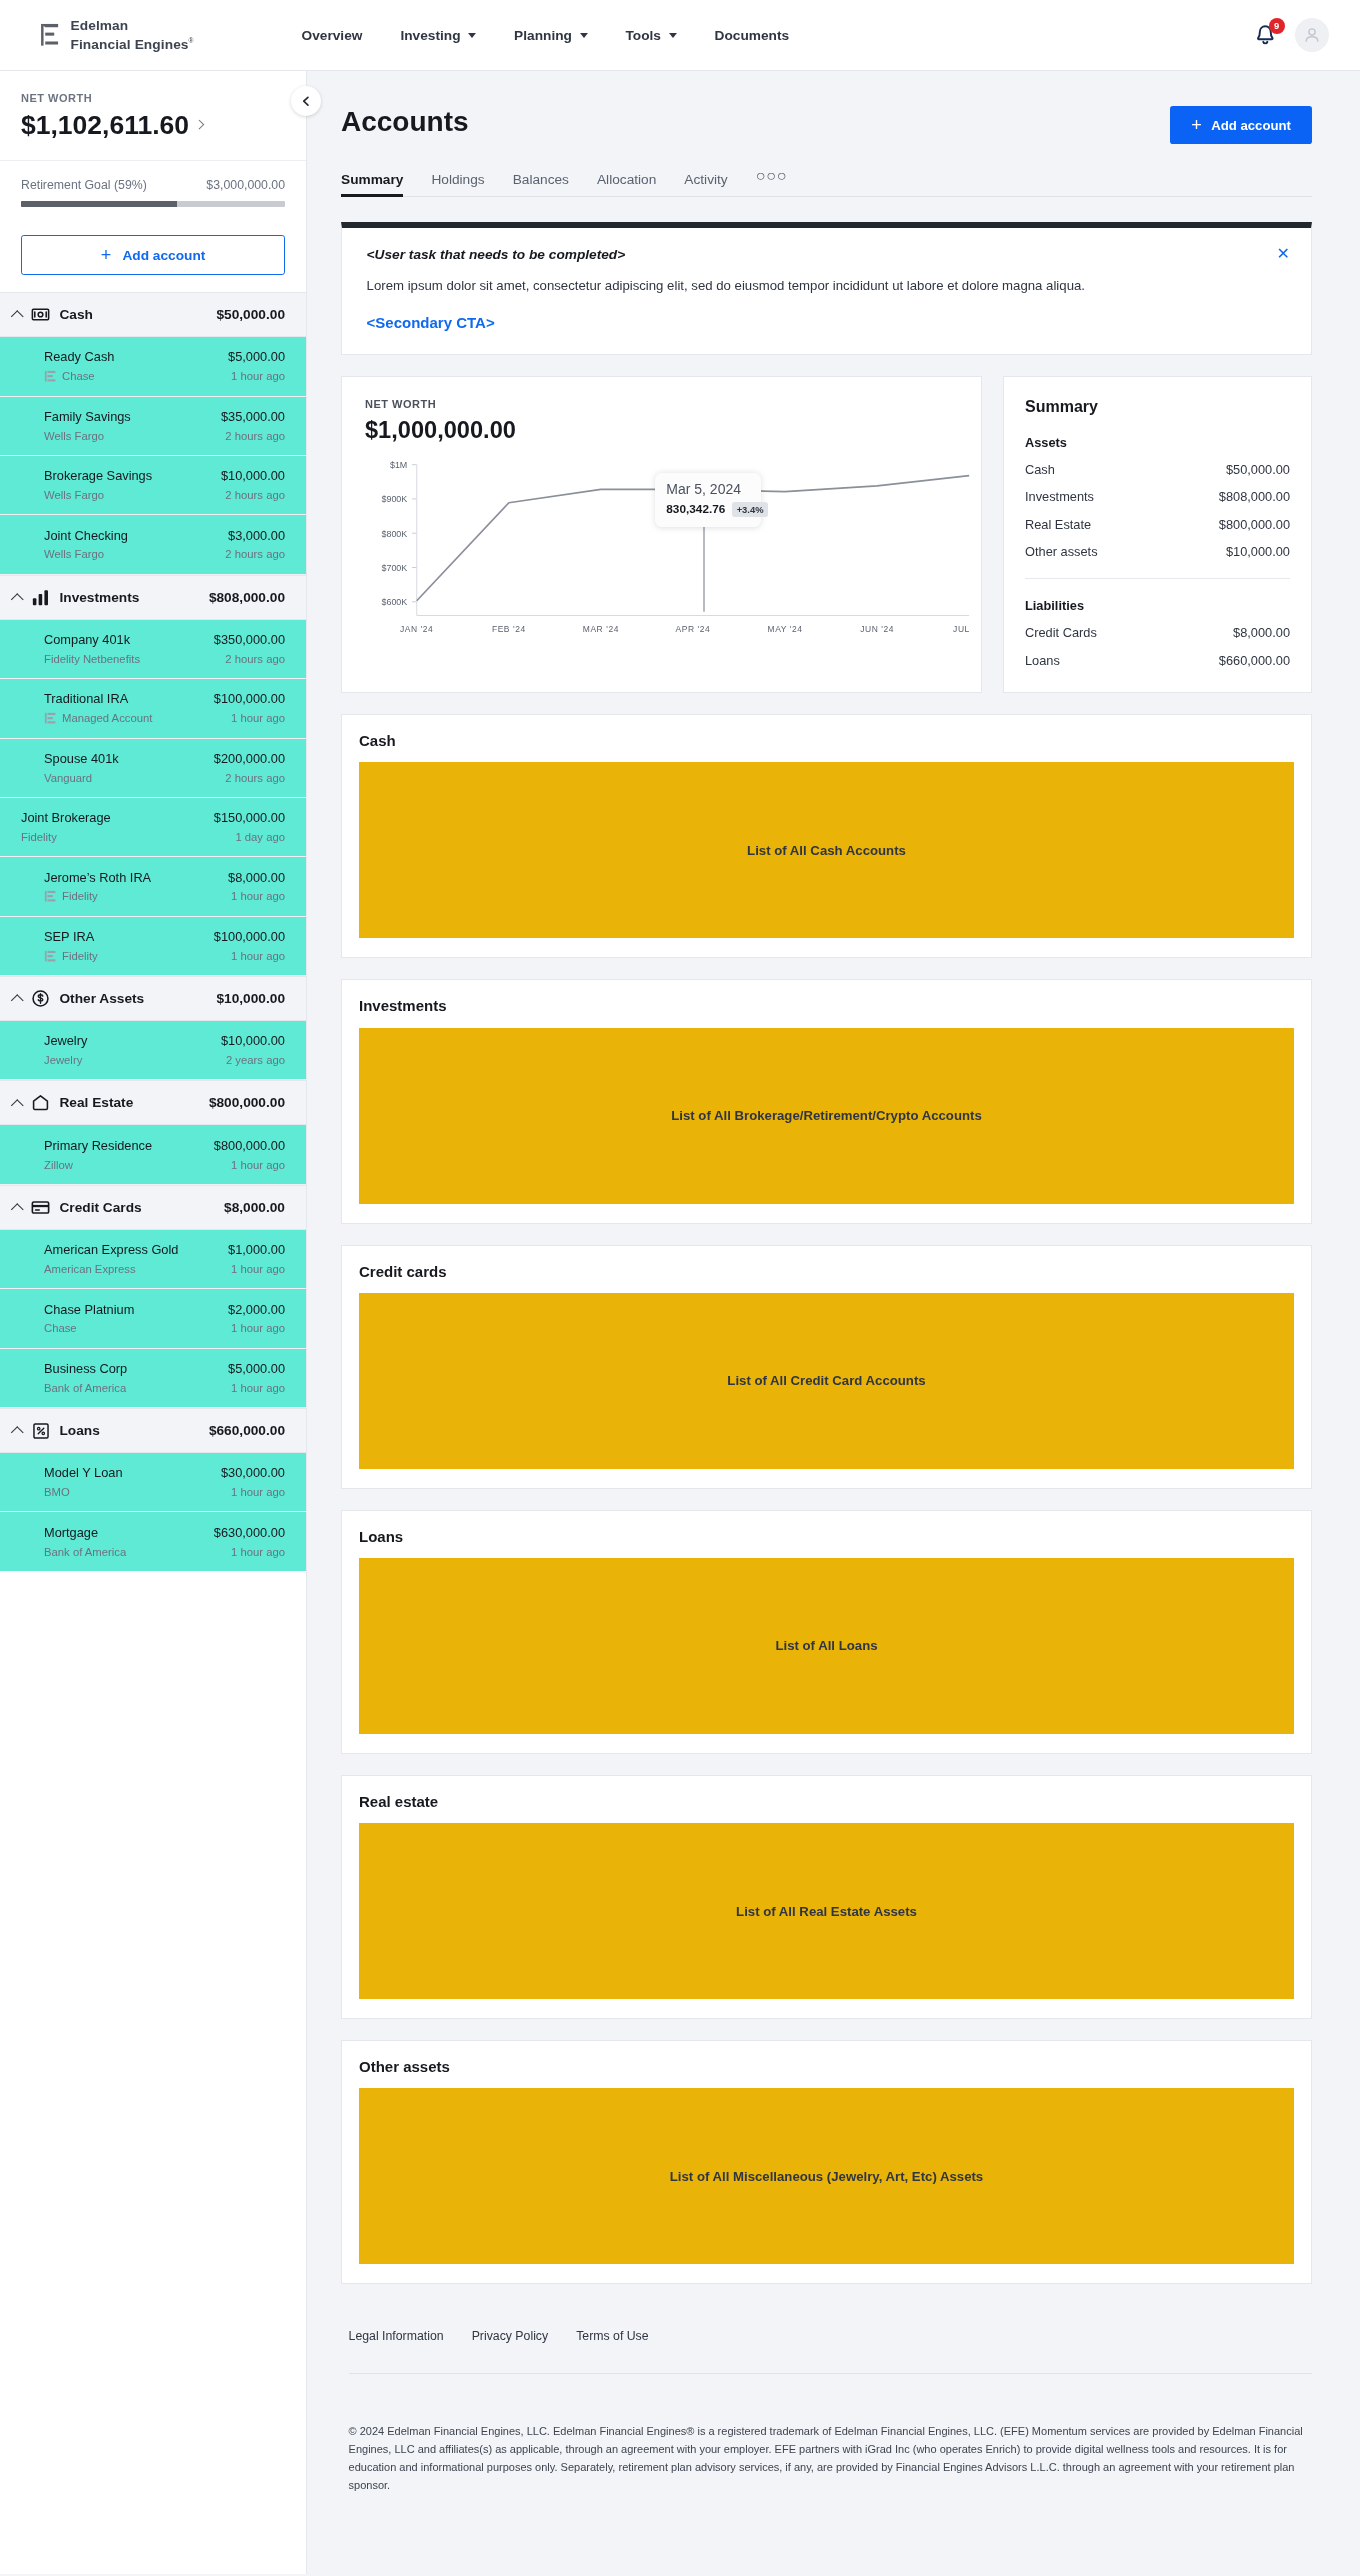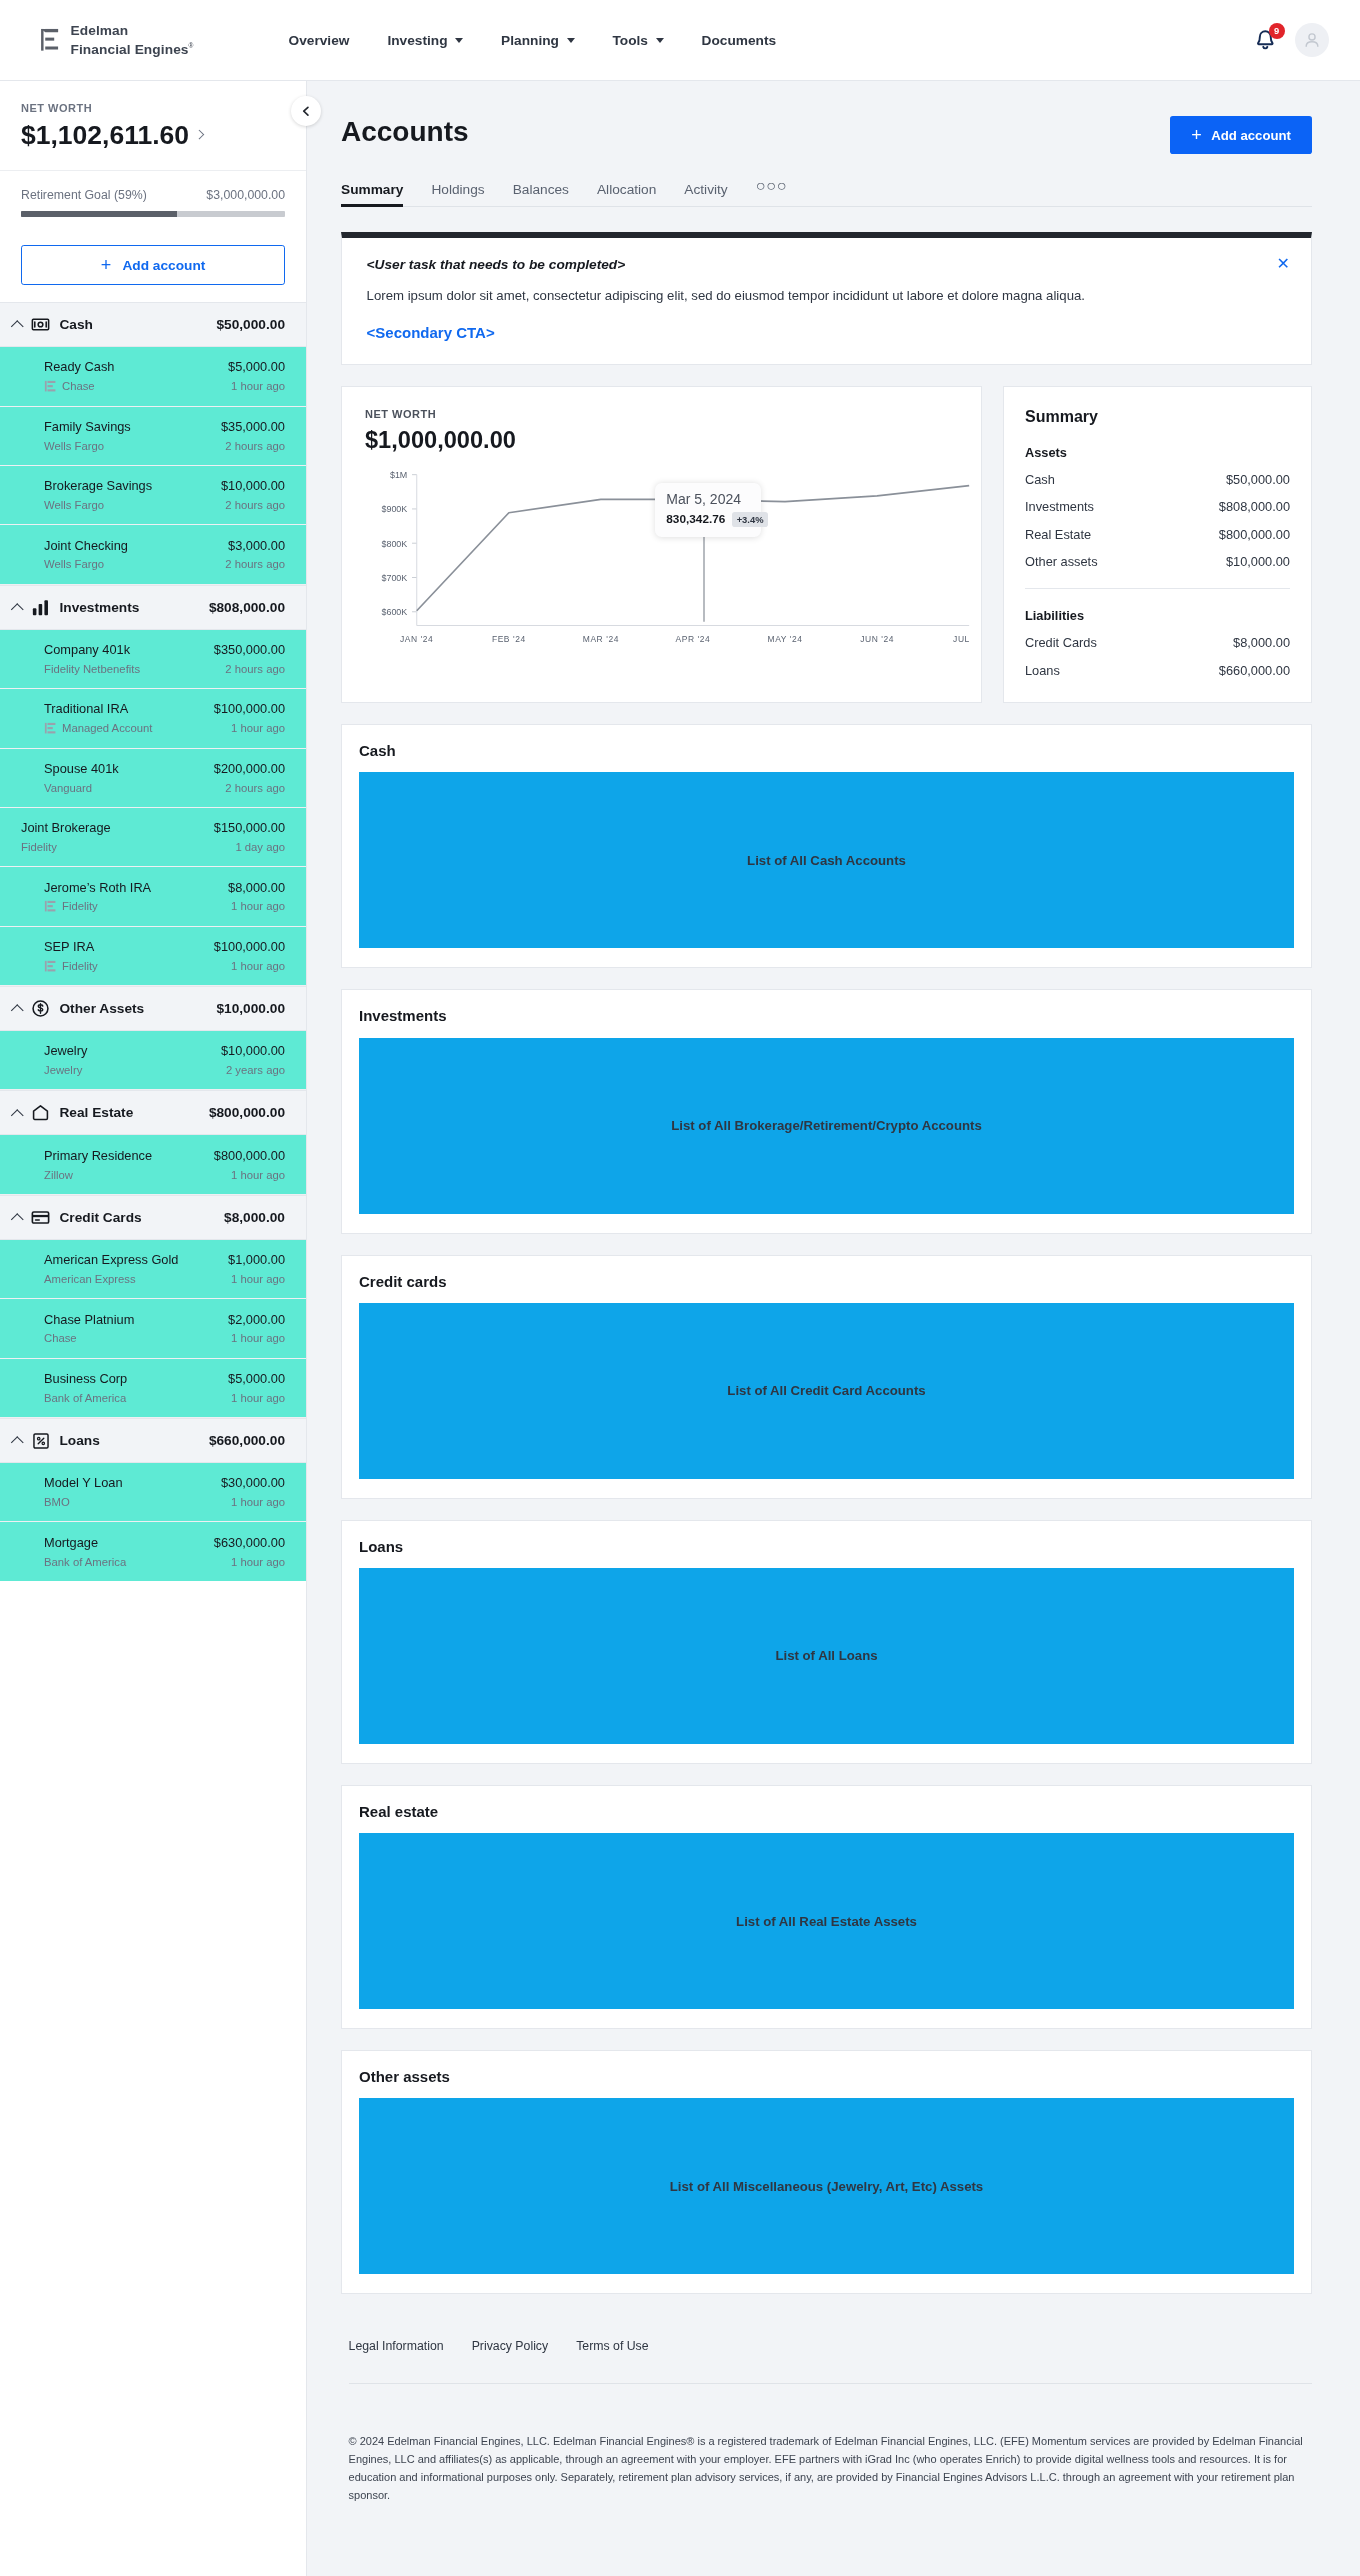--- a/index.html
+++ b/index.html
@@ -6,27 +6,28 @@
   html, body { width: 1361px; }
   body {
     font-family: "Liberation Sans", sans-serif;
     background: #f2f4f7;
     color: #1d2129;
     -webkit-font-smoothing: antialiased;
   }
 
   
   .topnav {
-    height: 81px;
+    height: 71px;
     background: #ffffff;
     border-bottom: 0.9px solid #e4e7ec;
     display: flex;
     align-items: center;
     padding: 0 32px 0 40px;
     position: relative;
+    gap: 13px;
   }
   .logo { display: flex; align-items: center; gap: 8.5px; }
   .logo-mark { width: 22px; height: 23.6px; flex: none; }
   .logo-text {
     font-size: 13.7px; line-height: 15px; font-weight: 700;
     color: #3d4450; letter-spacing: 0.1px;
   }
   .logo-text sup { font-size: 6.6px; vertical-align: super; font-weight: 400; }
   .nav-items { display: flex; align-items: center; gap: 0; margin-left: 76px; }
   .nav-item {
@@ -230,21 +231,21 @@
   .sum-row {
     display: flex; justify-content: space-between;
     font-size: 12.8px; color: #2f3642; margin-top: 12.3px;
   }
   .sum-div { height: 0.9px; background: #e4e7ec; margin-top: 19px; }
 
   
   .list-card { margin-top: 21px; padding: 17px 17px 19px 17px; }
   .list-card-title { font-size: 15px; font-weight: 700; color: #16191f; }
   .list-placeholder {
-    margin-top: 13.2px; background: #0ea5e9; height: 176px;
+    margin-top: 13.2px; background: #eab308; height: 176px;
     display: flex; align-items: center; justify-content: center;
     font-size: 13.2px; font-weight: 700; color: #2f3642;
   }
 
   
   .footer { padding: 45px 0 38px 7.6px; }
   .footer-links { display: flex; gap: 28px; }
   .footer-link { font-size: 12.3px; color: #2f3642; cursor: pointer; }
   .footer-div { height: 0.9px; background: #dfe3e8; margin: 30px 0 28px 0; }
   .footer-legal {

